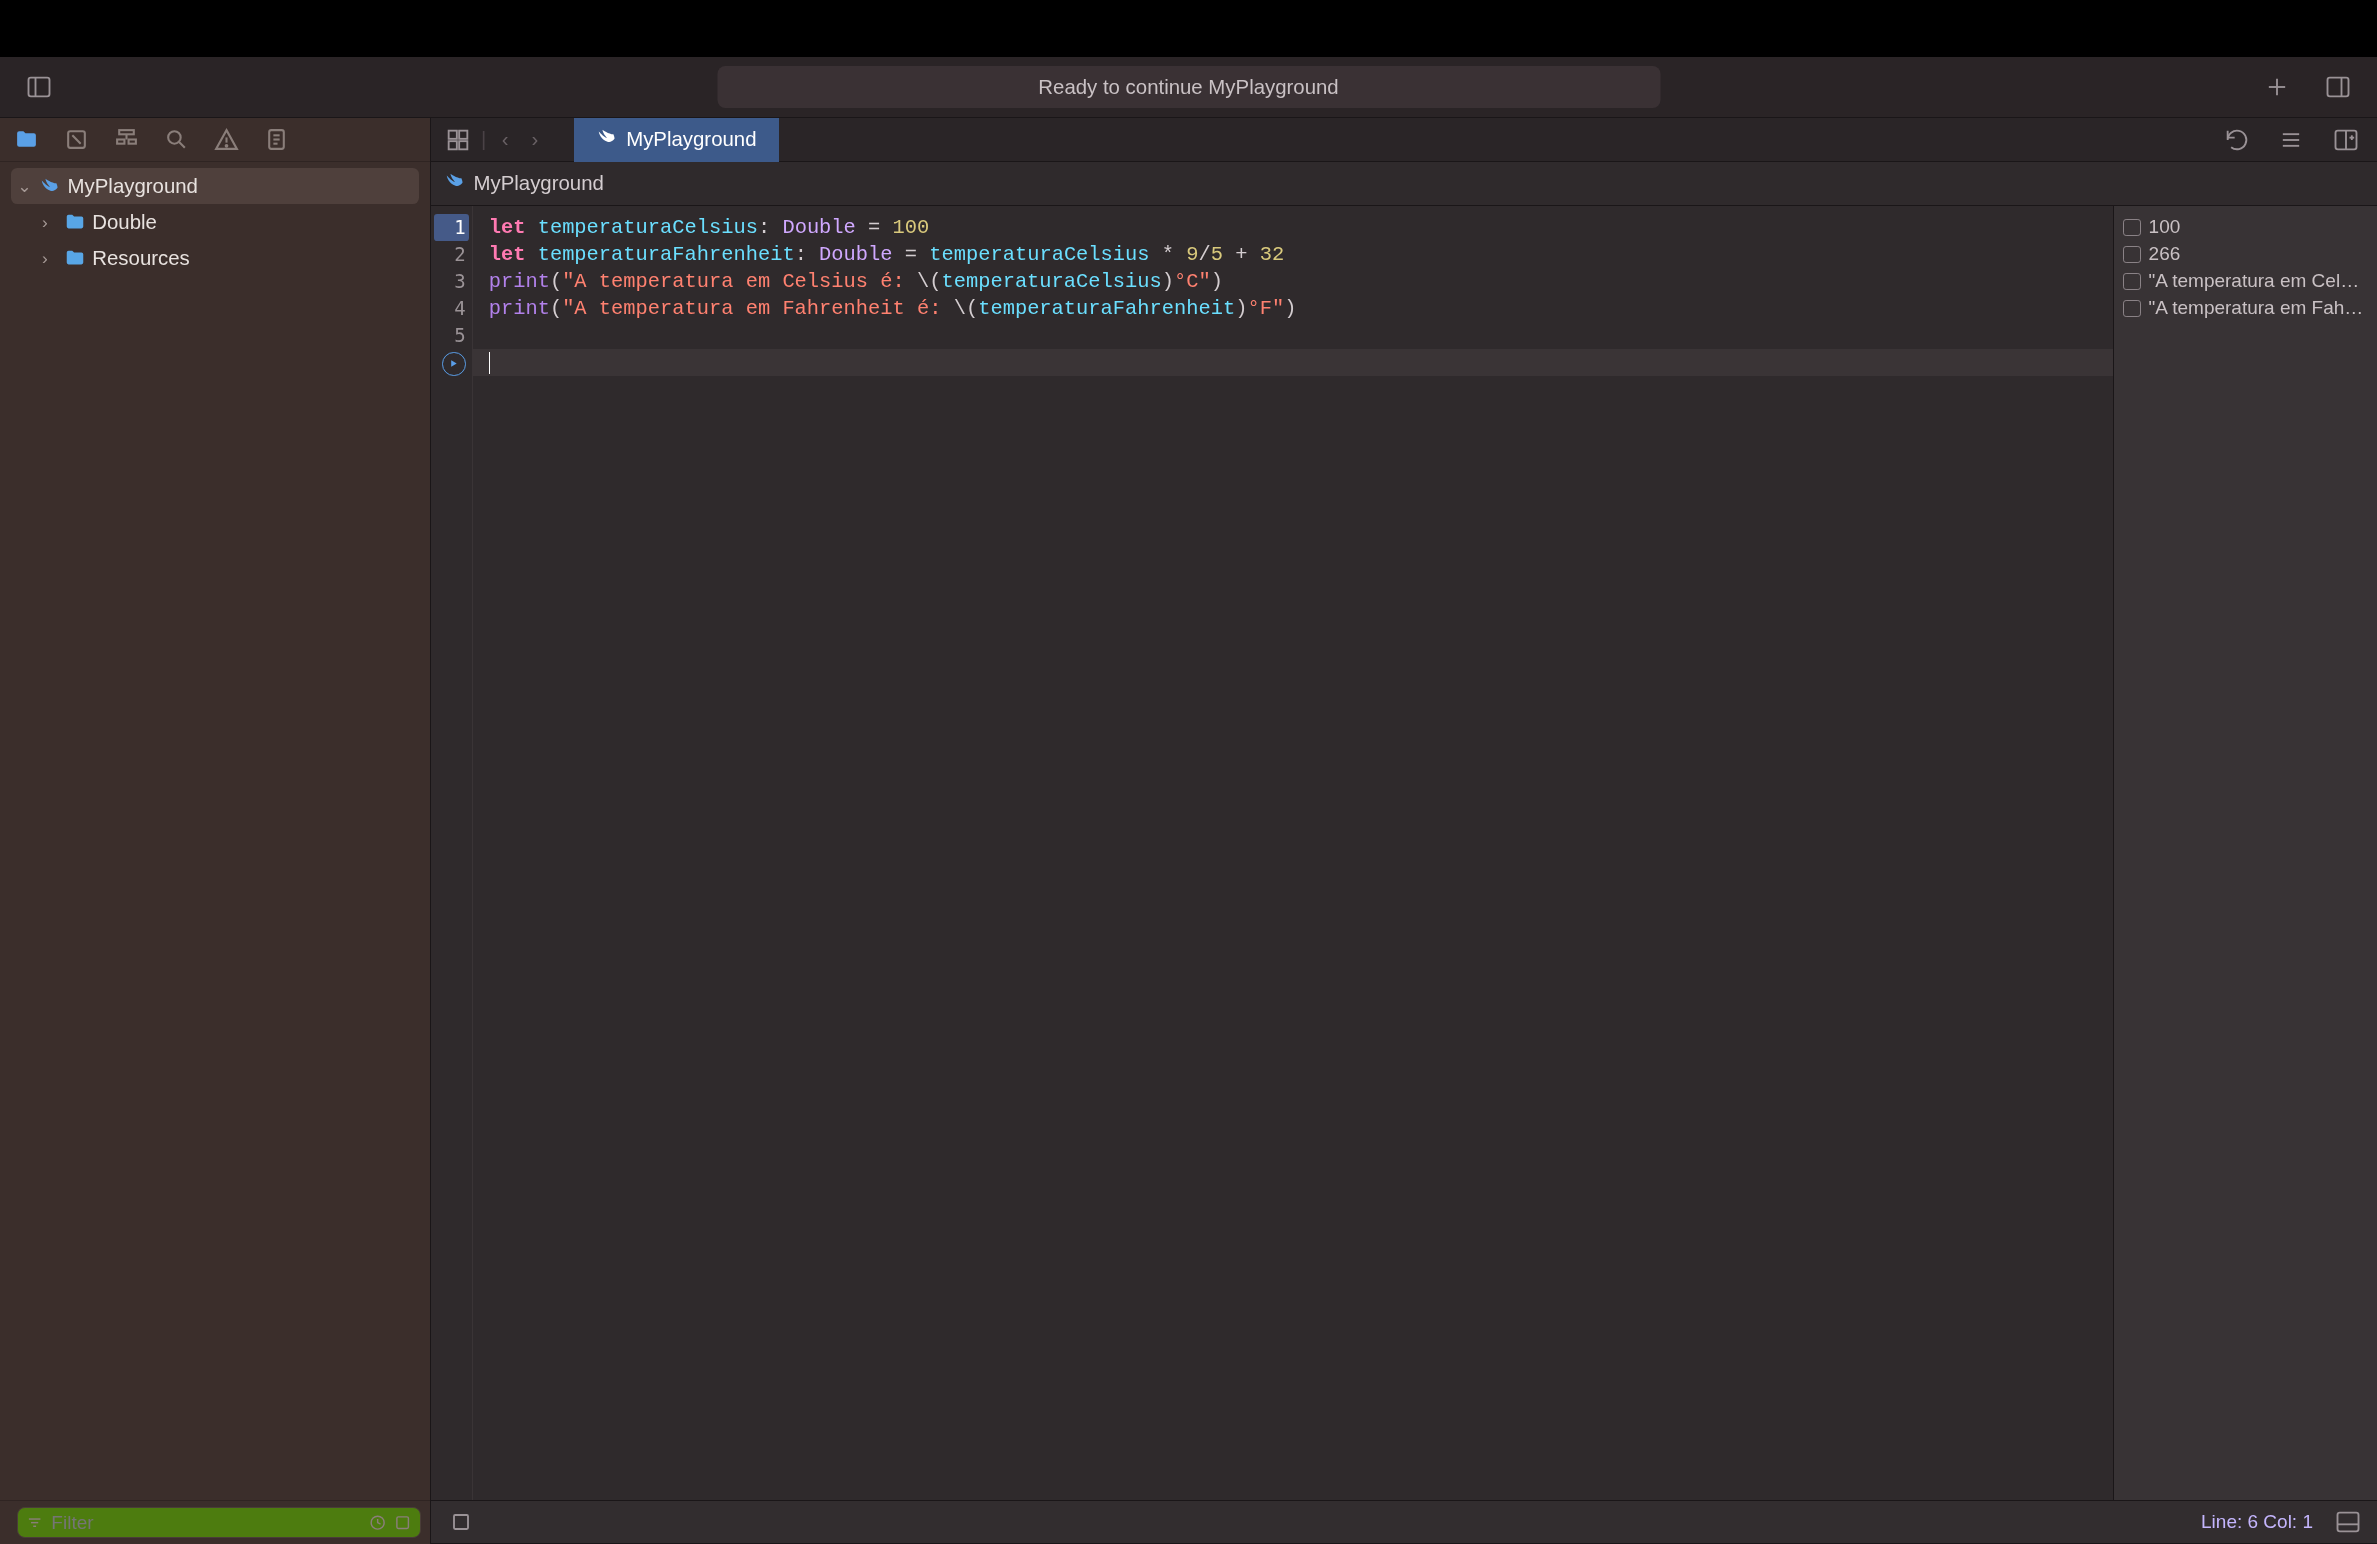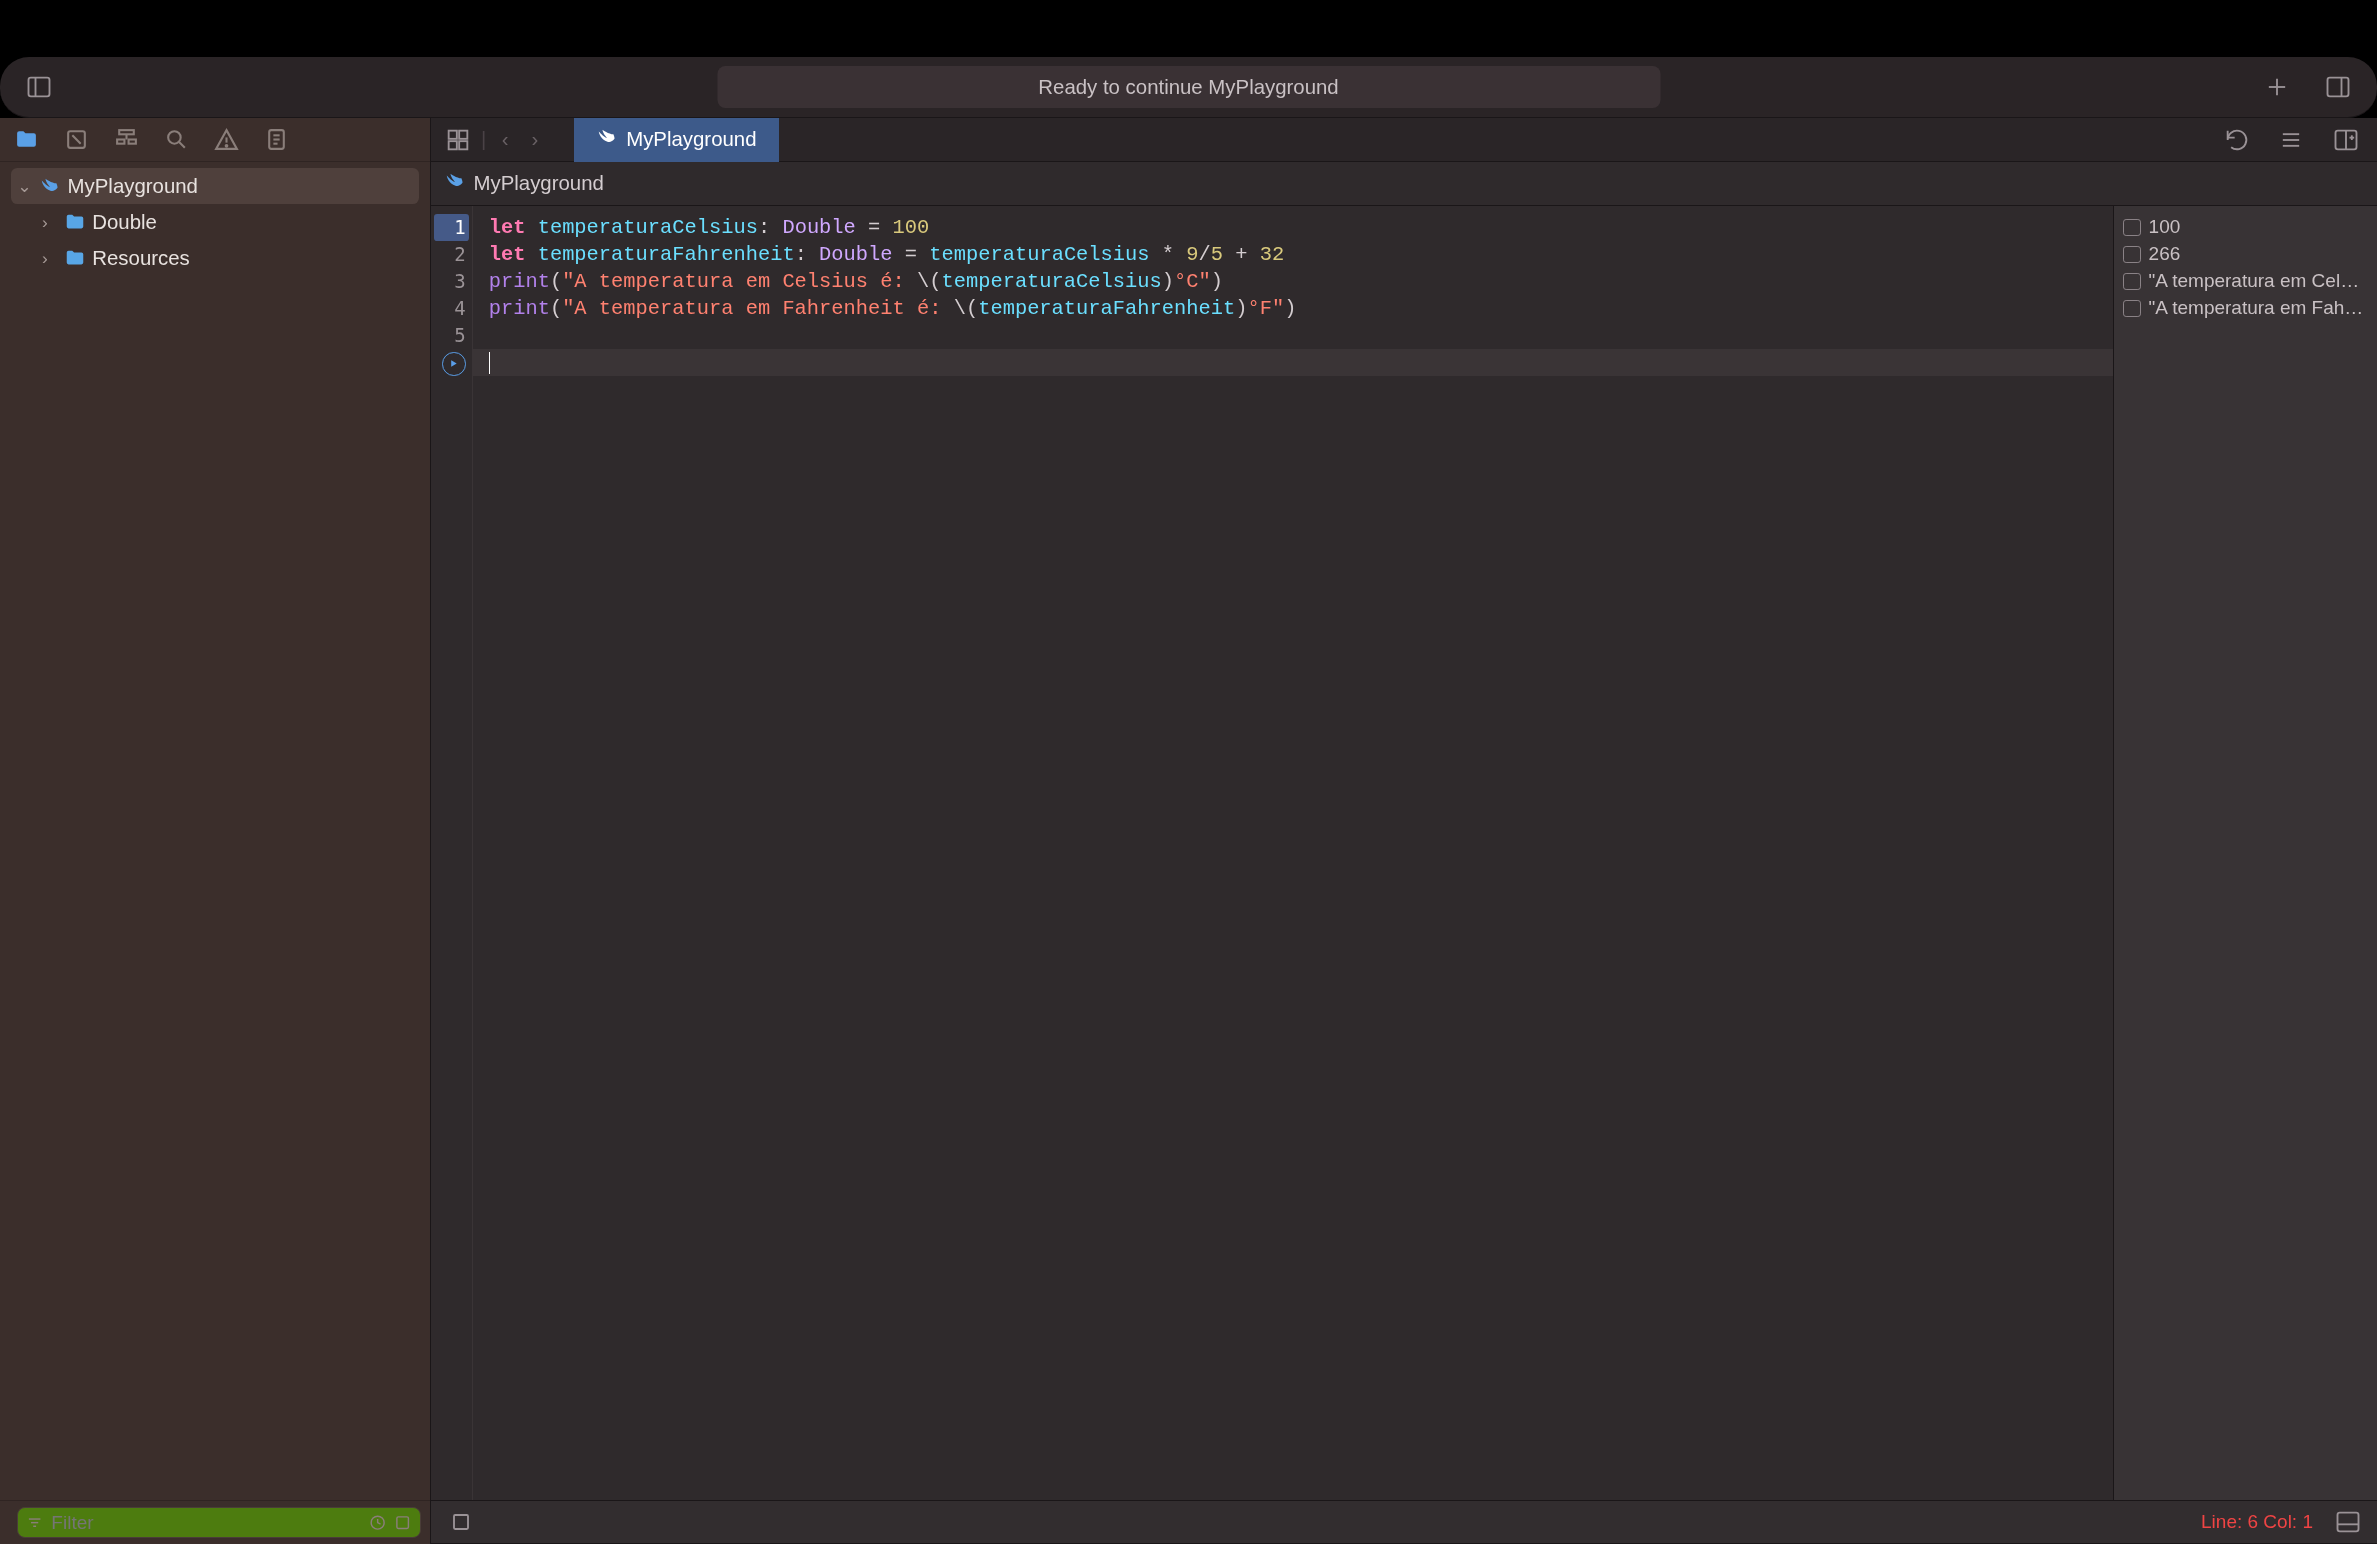--- a/index.html
+++ b/index.html
@@ -19,21 +19,20 @@
   height: 100%;
 }
 .blackbar { height: 57px; background: #000; }
 .titlebar {
   height: 61px;
   background: #2a2426;
   display: flex;
   align-items: center;
   border-bottom: 0.8px solid #1a1618;
   position: relative;
-  border-radius: 29px;
 }
 .titlebar-left { display:flex; align-items:center; padding-left: 23.6px; gap: 15.7px; width: 431px; }
 .titlebar-right { display:flex; align-items:center; gap: 30px; padding-right: 23.6px; margin-left:auto; }
 .icon-btn { width: 31px; height: 28px; display:flex; align-items:center; justify-content:center; color:#9a9296; cursor:pointer; }
 .icon-btn svg { width: 28px; height: 28px; stroke: currentColor; fill:none; stroke-width:1.6; }
 .status-pill {
   position:absolute;
   left: 50%;
   transform: translateX(-50%);
   background: #3a3134;
@@ -170,21 +169,21 @@
   width:17.3px; height:17.3px; border:1.2px solid #8a8286; border-radius:3.1px;
   display:inline-block;
 }
 .result-row .rtxt { white-space:nowrap; overflow:hidden; text-overflow:ellipsis; }
 .console-bar {
   height: 44px; background:#322d2f;
   border-top:0.8px solid #1a1618;
   border-bottom:0.8px solid #1a1618;
   display:flex; align-items:center;
   padding: 0 14px;
-  color:#ef4444; font-size:19px;
+  color:#c4b5fd; font-size:19px;
 }
 .console-bar .right { margin-left:auto; display:flex; align-items:center; gap:19px; }
 .console {
   background:#2b2628;
   color:#e8e2e5;
   font-family:'SF Mono', Menlo, monospace;
   font-size:20.4px; line-height:25px;
   padding: 7.9px 12.6px;
   height: 181px;
   white-space:pre;

